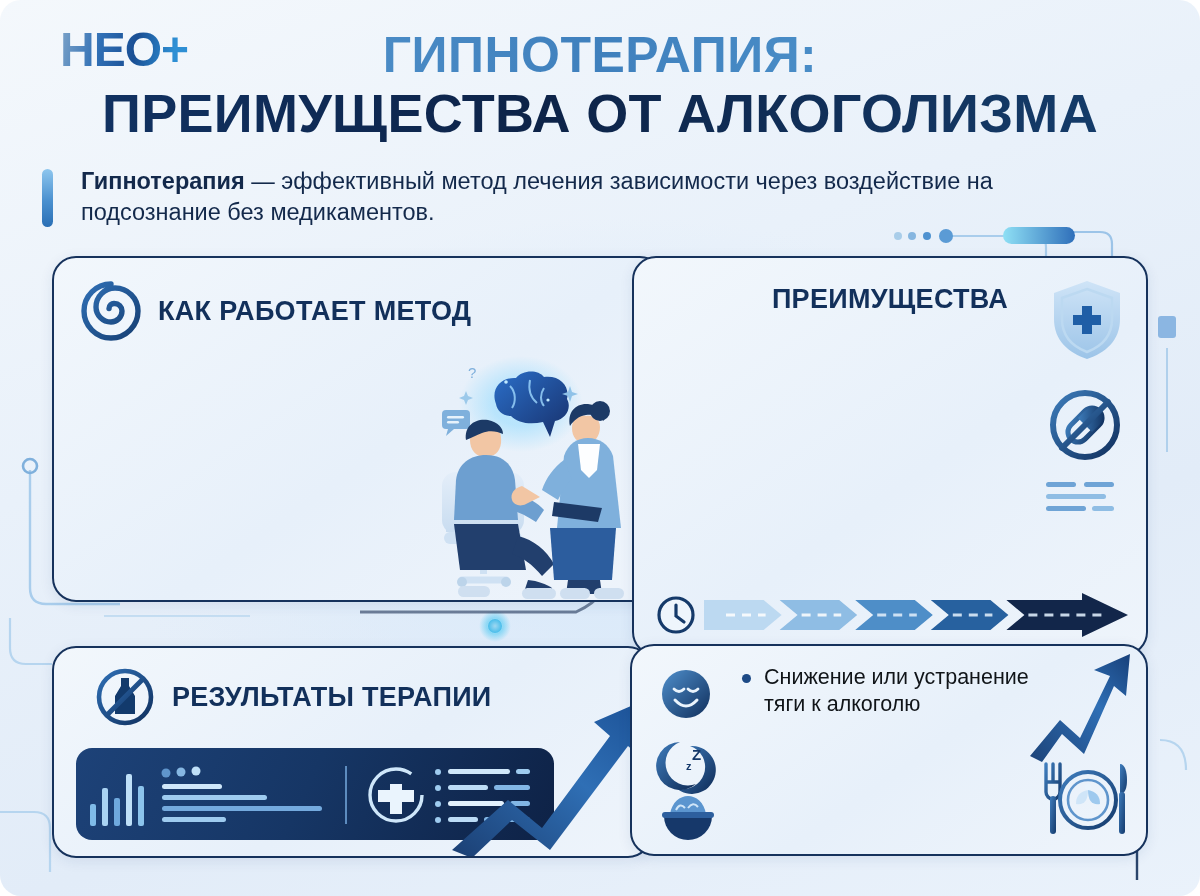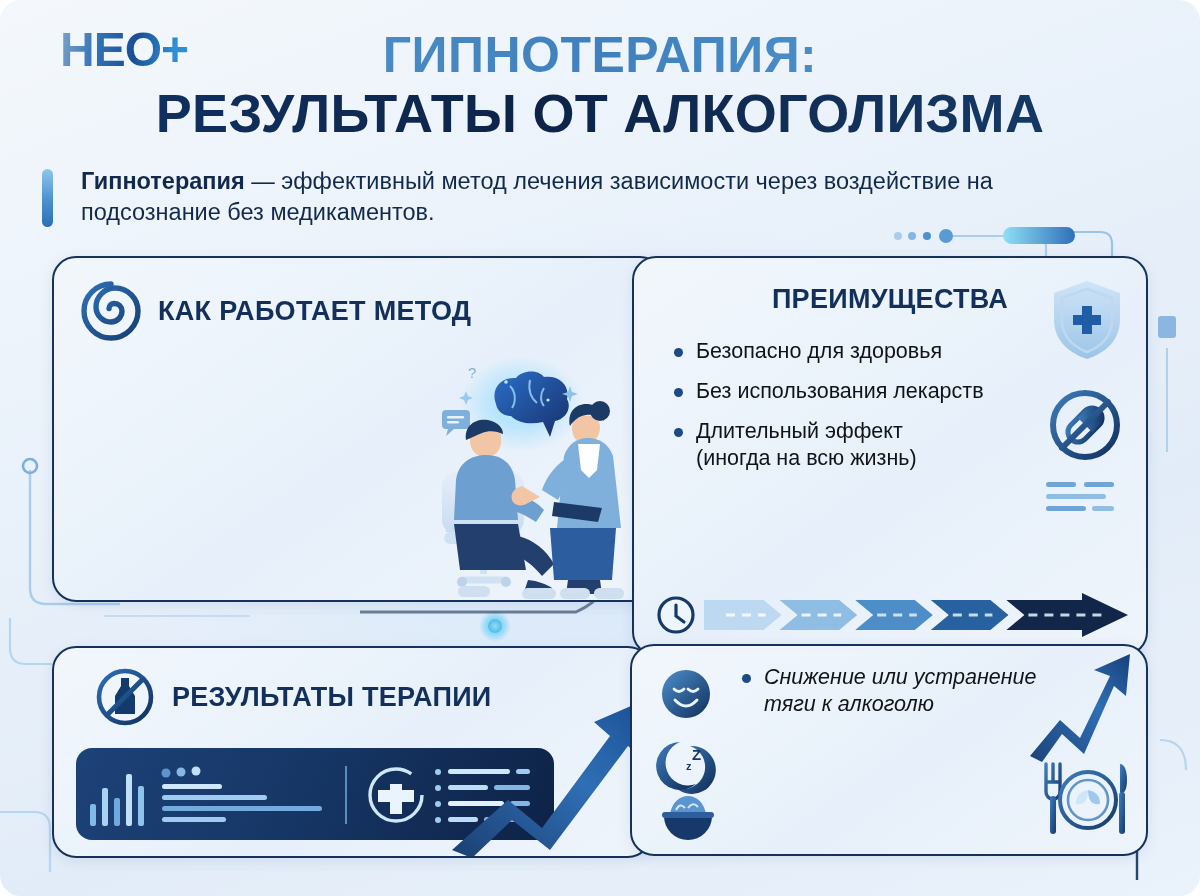--- a/index.html
+++ b/index.html
@@ -110,21 +110,21 @@
   #data-panel {
     position: absolute; left: 22px; top: 100px; width: 478px; height: 92px;
     border-radius: 16px;
     background: linear-gradient(115deg, #1d4278 0%, #163665 48%, #0e2246 100%);
     overflow: hidden;
   }
   #results-arrow { position: absolute; right: -52px; top: 14px; width: 260px; height: 200px; }
 
   
   #eff-list { margin: 18px 0 0 108px; width: 340px; }
-  #eff-list li { margin-bottom: 12px; font-style: italic; }
+  #eff-list li { margin-bottom: 12px; }
   .eff-icons { position: absolute; left: 24px; top: 22px; }
   #eff-arrow { position: absolute; right: 10px; top: 4px; }
   #eff-plate { position: absolute; right: 16px; bottom: 16px; }
 </style>
 </head>
 <body>
 
 <div id="stage">
 
   <svg class="deco" width="1200" height="896" viewBox="0 0 1200 896" fill="none">
@@ -183,21 +183,21 @@
       <rect x="572" y="800" width="7" height="48" rx="2" fill="#6fa4d6"></rect>
       <rect x="585" y="818" width="7" height="30" rx="2" fill="#96c0e4"></rect>
       <rect x="598" y="806" width="7" height="42" rx="2" fill="#7fb0dc"></rect>
     </g>
   </svg>
 
   <div class="logo">НЕО+</div>
 
   <div class="title-wrap">
     <div class="title-1">ГИПНОТЕРАПИЯ:</div>
-    <div class="title-2">РЕЗУЛЬТАТЫ ОТ АЛКОГОЛИЗМА</div>
+    <div class="title-2">ПРЕИМУЩЕСТВА ОТ АЛКОГОЛИЗМА</div>
   </div>
 
   <div class="subtitle-row">
     <div class="accent-bar"></div>
     <div class="subtitle">
       <b>Гипнотерапия</b><span> — эффективный метод лечения зависимости через воздействие на подсознание без медикаментов.</span>
     </div>
   </div>
 
   <div class="card" id="card-method">
@@ -288,25 +288,20 @@
           <linearGradient id="shg" x1="0" y1="0" x2="0" y2="1">
         <stop offset="0" stop-color="#cfe4f7"></stop>
             <stop offset="1" stop-color="#9cc4e8"></stop>
           </linearGradient>
         </defs>
       <path d="M37 3 70 15v26c0 22-15 34-33 40C19 75 4 63 4 41V15z" fill="url(#shg)"></path>
       <path d="M37 11 62 20v21c0 18-12 28-25 33C24 69 12 59 12 41V20z" fill="none" stroke="#bcd9f1" stroke-width="2.5"></path>
       <path d="M32 28h10v9h9v10h-9v9H32v-9h-9V37h9z" fill="#1f5ea6"></path>
     </svg>
 
-    <ul class="bullets" id="adv-list">
-      <li>Безопасно для здоровья</li>
-      <li>Без использования лекарств</li>
-      <li>Длительный эффект<br>(иногда на всю жизнь)</li>
-    </ul>
 
     <svg class="nopill-wrap" width="74" height="74" viewBox="0 0 74 74">
       <defs>
           <linearGradient id="npg" x1="0" y1="0" x2="1" y2="1">
         <stop offset="0" stop-color="#3d7cba"></stop>
             <stop offset="1" stop-color="#10305e"></stop>
           </linearGradient>
         </defs>
       <circle cx="37" cy="37" r="32" fill="none" stroke="url(#npg)" stroke-width="6"></circle>
       <g transform="rotate(-45 37 37)">

